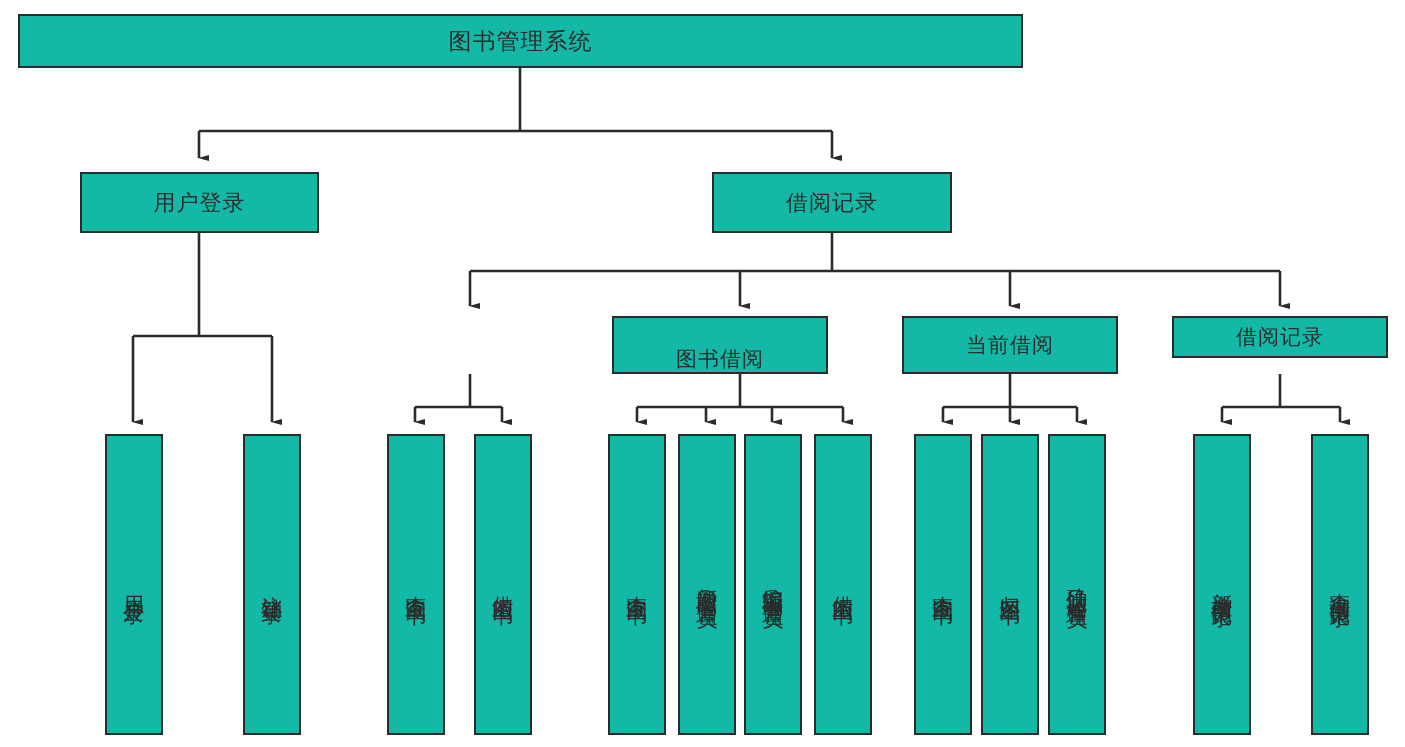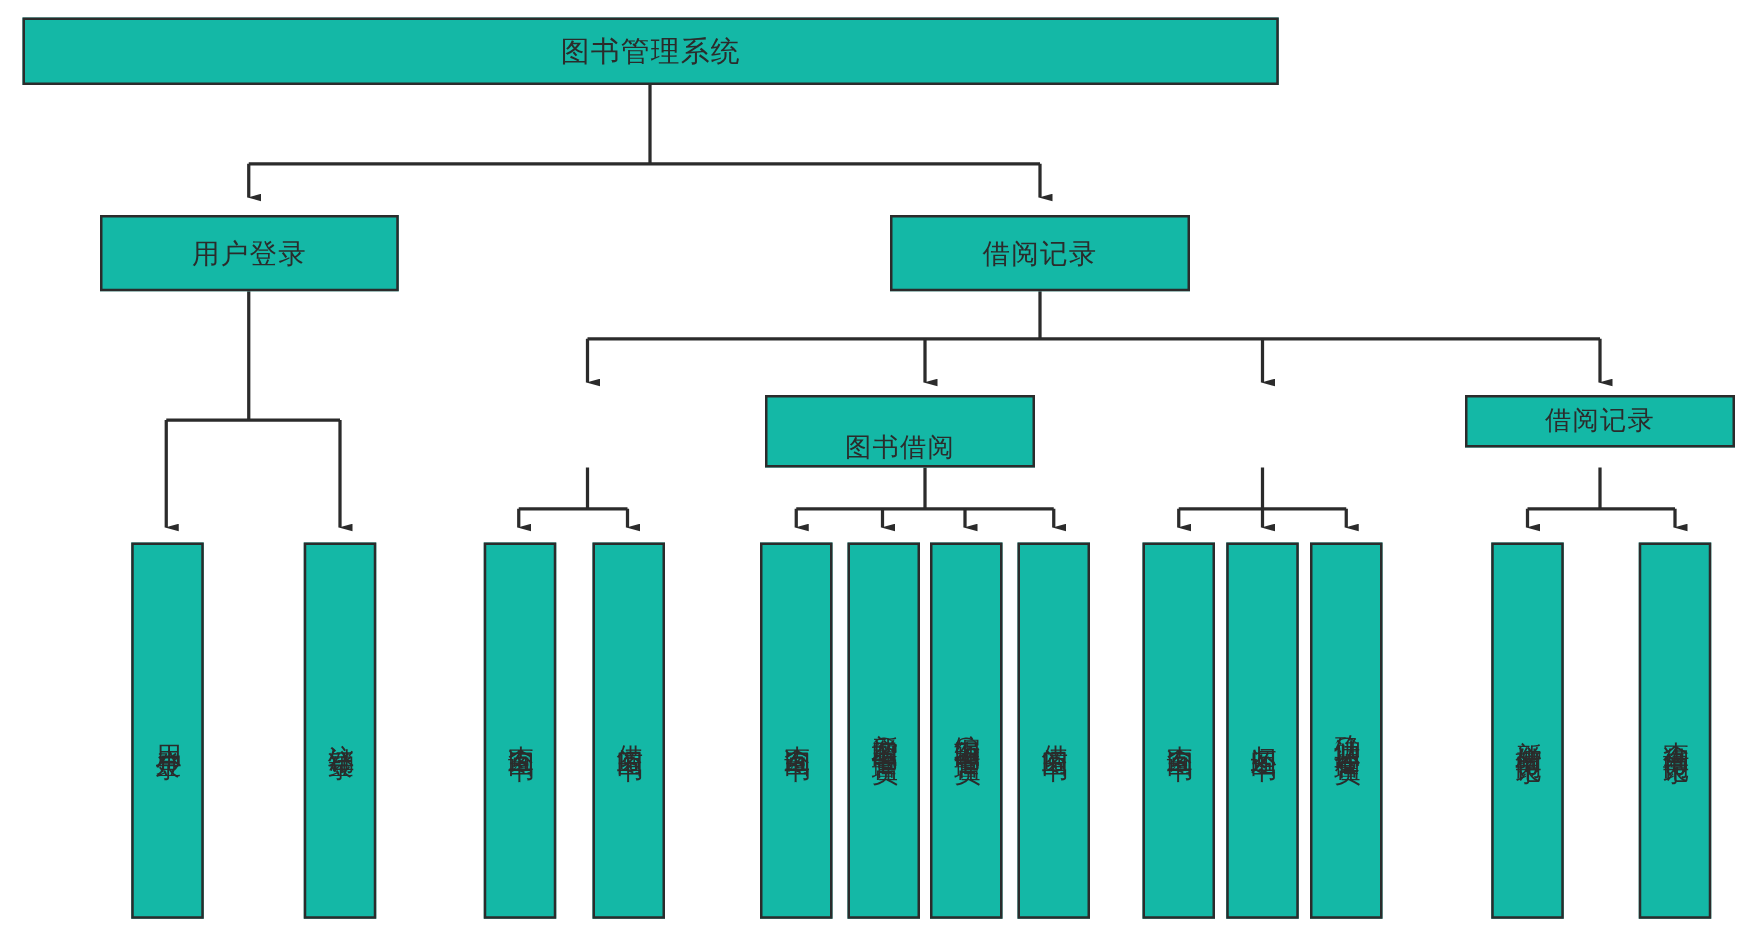--- a/index.html
+++ b/index.html
@@ -123,20 +123,23 @@
   <div class="node l1" style="left:80px;top:172px;width:239px;height:61px;">
     <span class="lbl">用户登录</span>
   </div>
   <div class="node l1" style="left:712px;top:172px;width:240px;height:61px;">
     <span class="lbl">借阅记录</span>
   </div>
 
   <div class="node l2" style="left:612px;top:316px;width:216px;height:58px;align-items:flex-end;">
     <span class="lbl">图书借阅</span>
   </div>
+  <div class="node l2" style="left:902px;top:316px;width:216px;height:58px;">
+    <span class="lbl">当前借阅</span>
+  </div>
   <div class="node l2" style="left:1172px;top:316px;width:216px;height:42px;">
     <span class="lbl">借阅记录</span>
   </div>
 
   <div class="node leaf" style="left:105px;top:434px;width:58px;height:301px;">
     <span class="lbl">用户登录</span>
   </div>
   <div class="node leaf" style="left:243px;top:434px;width:58px;height:301px;">
     <span class="lbl">注销登录</span>
   </div>

